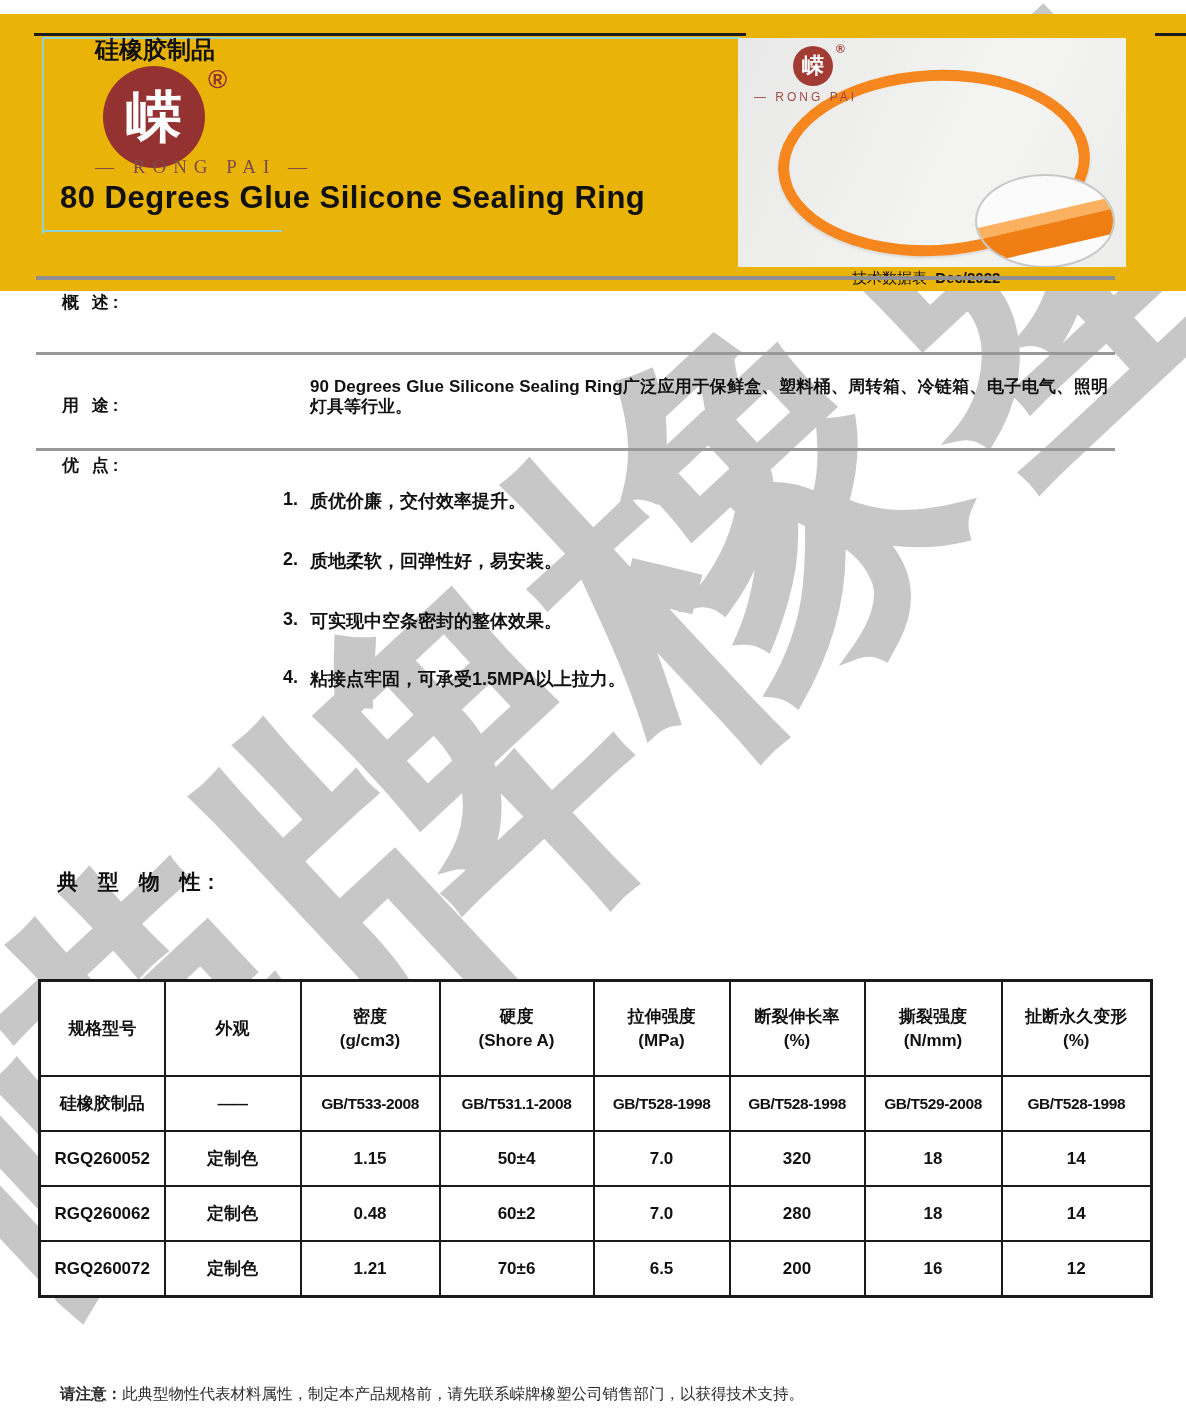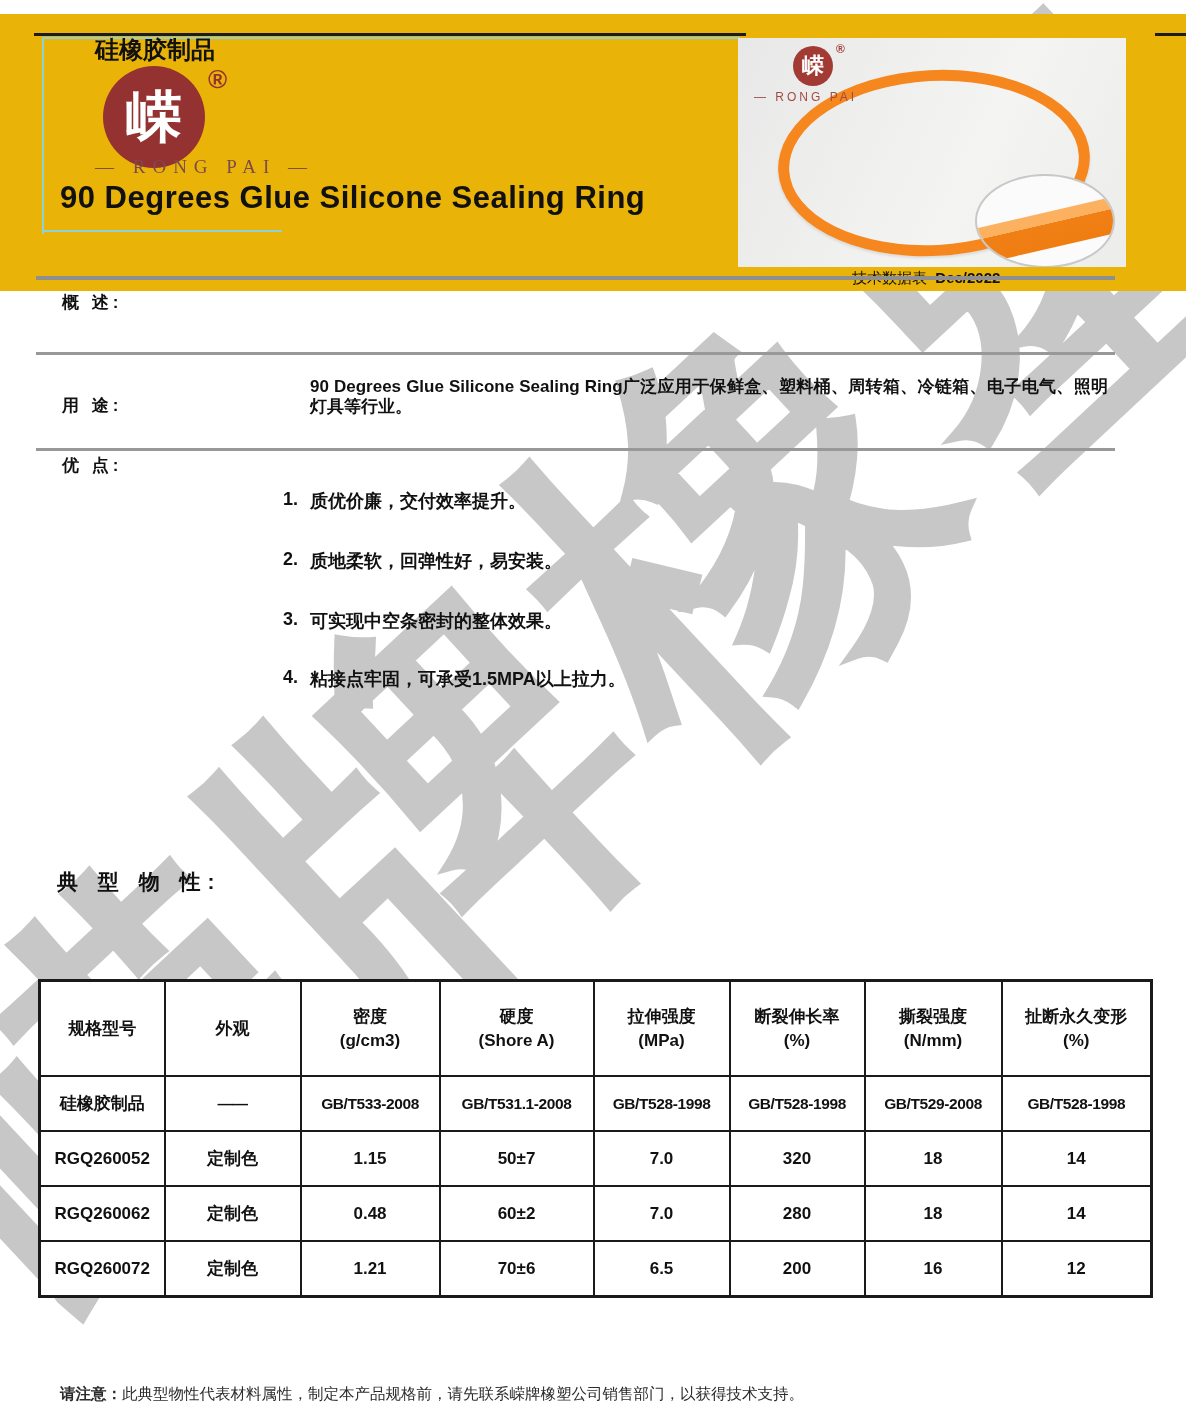--- a/index.html
+++ b/index.html
@@ -94,21 +94,21 @@
     <div class="teal-box"></div>
     <div class="teal-bottom"></div>
 
     <div class="brand-label">硅橡胶制品</div>
     <div class="logo-circle">
       <span class="glyph">嵘</span>
     </div>
     <div class="logo-reg">®</div>
     <div class="rongpai">— RONG PAI —</div>
 
-    <div class="title-en">90 Degrees Glue Silicone Sealing Ring</div>
+    <div class="title-en">80 Degrees Glue Silicone Sealing Ring</div>
 
     <div class="photo">
       <div class="ring"></div>
       <div class="mini-logo-circle">
         <span class="glyph">嵘</span>
       </div>
       <div class="mini-reg">®</div>
       <div class="mini-rongpai">— RONG PAI</div>
       <div class="magnifier">
         <div class="strip"></div>
@@ -199,21 +199,21 @@
       <td>GB/T531.1-2008</td>
       <td>GB/T528-1998</td>
       <td>GB/T528-1998</td>
       <td>GB/T529-2008</td>
       <td>GB/T528-1998</td>
     </tr>
     <tr class="drow">
       <td>RGQ260052</td>
       <td>定制色</td>
       <td>1.15</td>
-      <td>50±7</td>
+      <td>50±4</td>
       <td>7.0</td>
       <td>320</td>
       <td>18</td>
       <td>14</td>
     </tr>
     <tr class="drow">
       <td>RGQ260062</td>
       <td>定制色</td>
       <td>0.48</td>
       <td>60±2</td>

